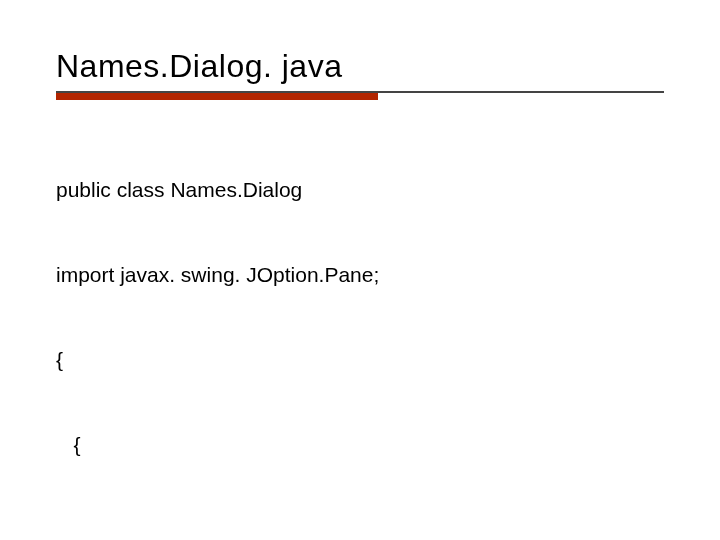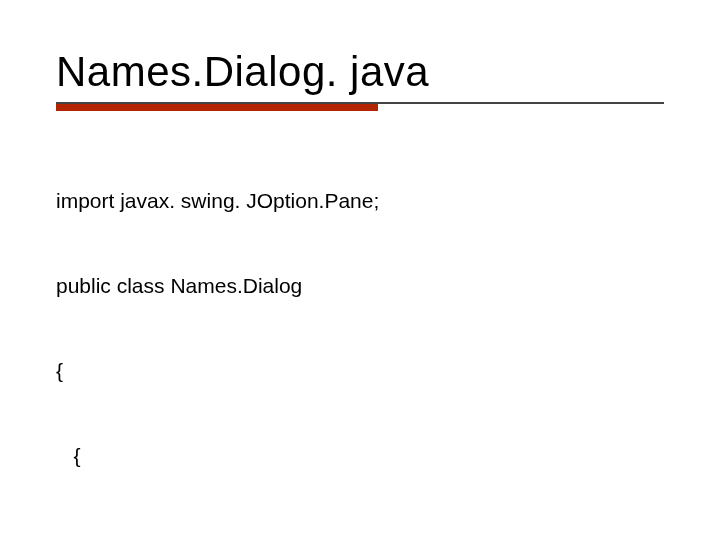--- a/index.html
+++ b/index.html
@@ -12,21 +12,21 @@
     color: #000;
   }
   .slide {
     box-sizing: border-box;
     width: 720px;
     height: 540px;
     padding: 48px 56px 40px 56px;
     position: relative;
   }
   .title {
-    font-size: 42px;
+    font-size: 32px;
     font-weight: 400;
     letter-spacing: 0.5px;
     margin: 0 0 6px 0;
     font-family: Arial, Helvetica, sans-serif;
   }
   .rule-wrap {
     width: 100%;
     height: 10px;
     position: relative;
     margin-bottom: 18px;
@@ -58,22 +58,22 @@
 </head>
 <body>
 
 <div class="slide">
   <h1 class="title">Names.Dialog. java</h1>
   <div class="rule-wrap">
     <div class="rule-thin"></div>
     <div class="rule-thick"></div>
   </div>
   <div class="code">
+    <div>public class Names.Dialog</div>
     <div>import javax. swing. JOption.Pane;</div>
-    <div>public class Names.Dialog</div>
     <div>{</div>
     <div>   {</div>
     
     
     
     
     
     
     
   </div>

